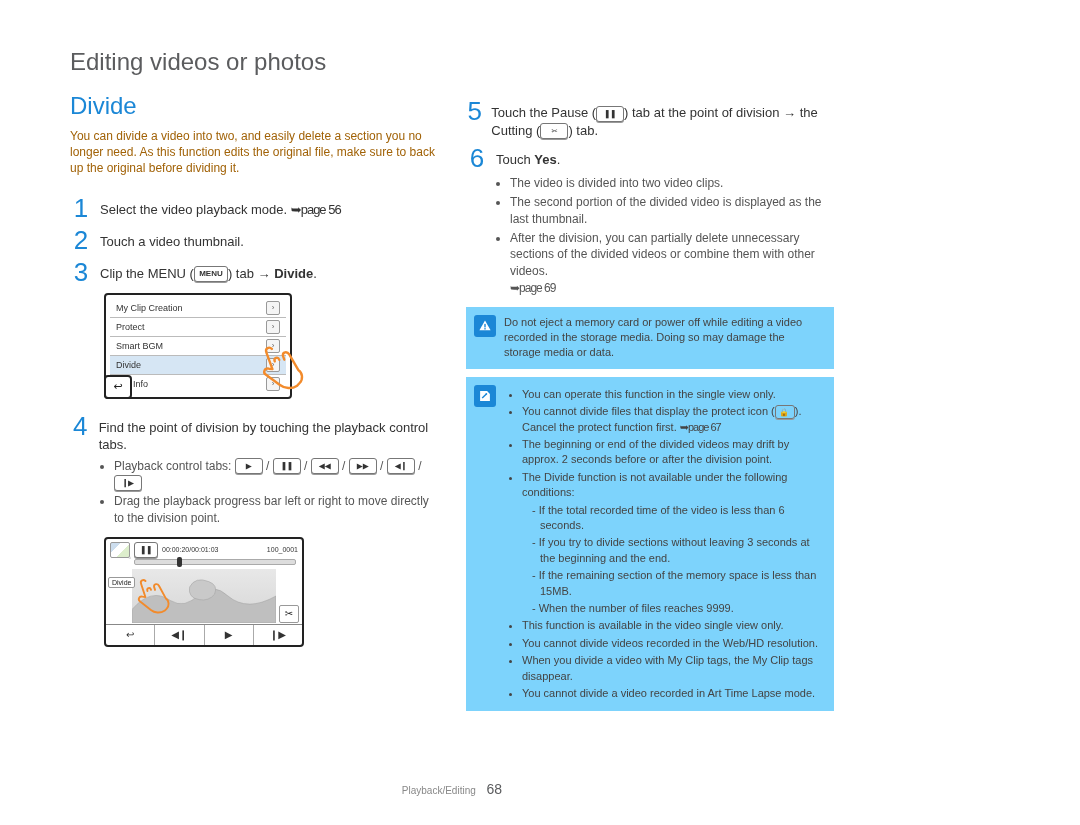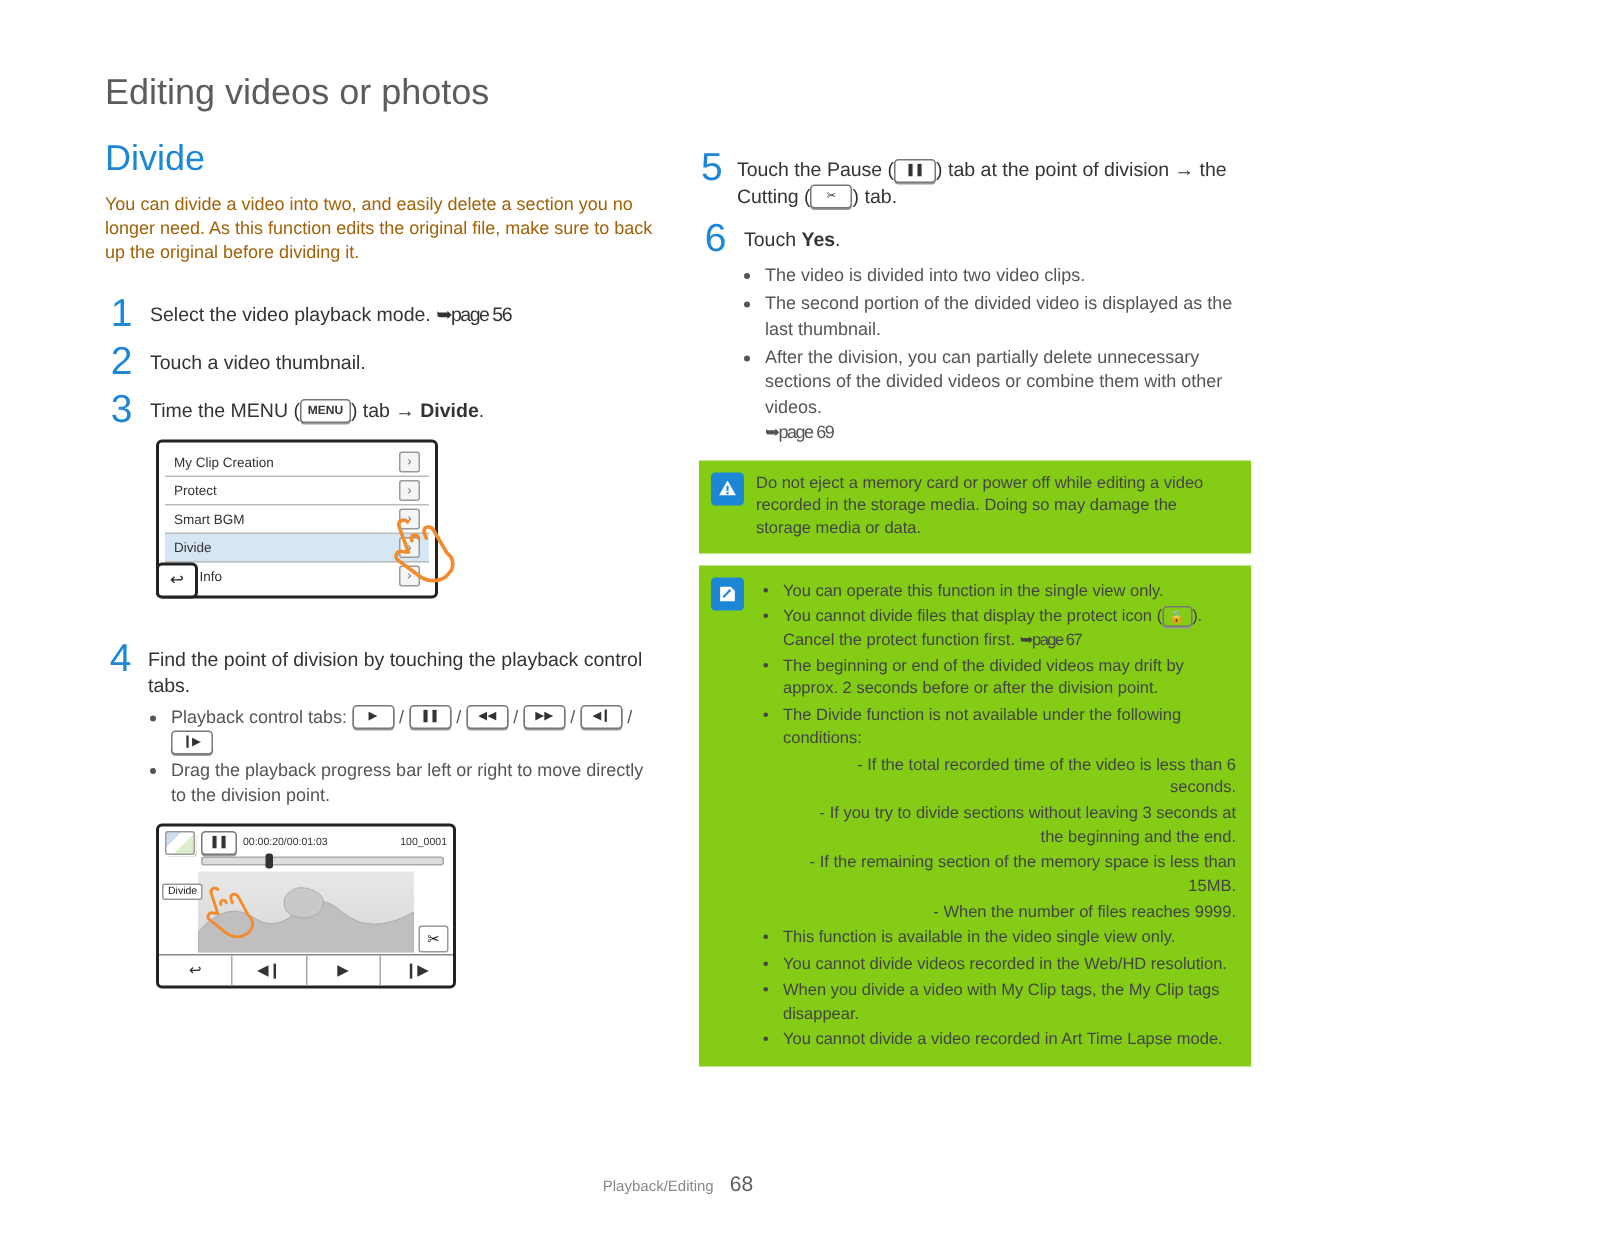--- a/index.html
+++ b/index.html
@@ -90,21 +90,21 @@
   }
   .tab.icon { font-family: monospace; font-size: 10px; min-width: 18px; }
   .ref { letter-spacing: -1px; }
 
   
   .menu-shot {
     width: 188px;
     box-sizing: border-box;
     border: 2px solid #222;
     border-radius: 4px;
-    margin: 8px 0 26px 34px;
+    margin: 8px 0 14px 34px;
     padding: 4px 4px;
     position: relative;
     background: #fff;
   }
   .menu-row {
     display: flex;
     align-items: center;
     justify-content: space-between;
     height: 18px;
     border-bottom: 1px solid #bbb;
@@ -204,21 +204,21 @@
   }
   .play-preview svg { width: 100%; height: 100%; }
   .play-hand {
     position: absolute; left: 28px; top: 36px;
     transform: rotate(-18deg);
   }
   .play-hand svg { width: 38px; height: 46px; }
 
   
   .note-box {
-    background: #84cc16;
+    background: #7dd3fc;
     display: flex;
     padding: 8px 10px 8px 8px;
     gap: 8px;
     margin: 8px 0;
     font-size: 11px;
     line-height: 1.4;
     color: #444;
   }
   .note-box.warn {
     font-size: 11px;
@@ -226,21 +226,21 @@
   .note-ic {
     width: 22px; height: 22px; flex: 0 0 22px;
     border-radius: 3px;
     display: flex; align-items: center; justify-content: center;
     color: #fff; font-weight: 700; font-size: 12px;
   }
   .note-ic.warn { background: #1b87d6; }
   .note-ic.info { background: #1b87d6; }
   .note-box ul { margin: 0; padding-left: 18px; }
   .note-box ul li { margin: 2px 0; }
-  .note-sub { list-style: none; margin: 2px 0 2px 0; padding-left: 12px; text-align: right; }
+  .note-sub { list-style: none; margin: 2px 0 2px 0; padding-left: 12px; }
   .note-sub li { text-indent: -8px; }
   .note-sub li::before { content: "- "; }
 
   .lock-ic {
     display: inline-flex; align-items: center; justify-content: center;
     width: 18px; height: 12px; border: 1px solid #777; border-radius: 3px;
     vertical-align: middle; font-size: 8px;
     box-shadow: 0 1px 0 #999;
   }
 
@@ -272,21 +272,21 @@
       </div>
 
       <div class="step">
         <div class="step-num">2</div>
         <div class="step-text">Touch a video thumbnail.</div>
       </div>
 
       <div class="step">
         <div class="step-num">3</div>
         <div class="step-text">
-          <span>Time the MENU (</span><span class="tab">MENU</span><span>) tab → </span><b>Divide</b><span>.</span>
+          <span>Clip the MENU (</span><span class="tab">MENU</span><span>) tab → </span><b>Divide</b><span>.</span>
         </div>
       </div>
 
       <div class="menu-shot">
         <div id="menu-rows">
             <div class="menu-row">
               <span>My Clip Creation</span>
               <span class="chev">›</span>
             </div>
             <div class="menu-row">

